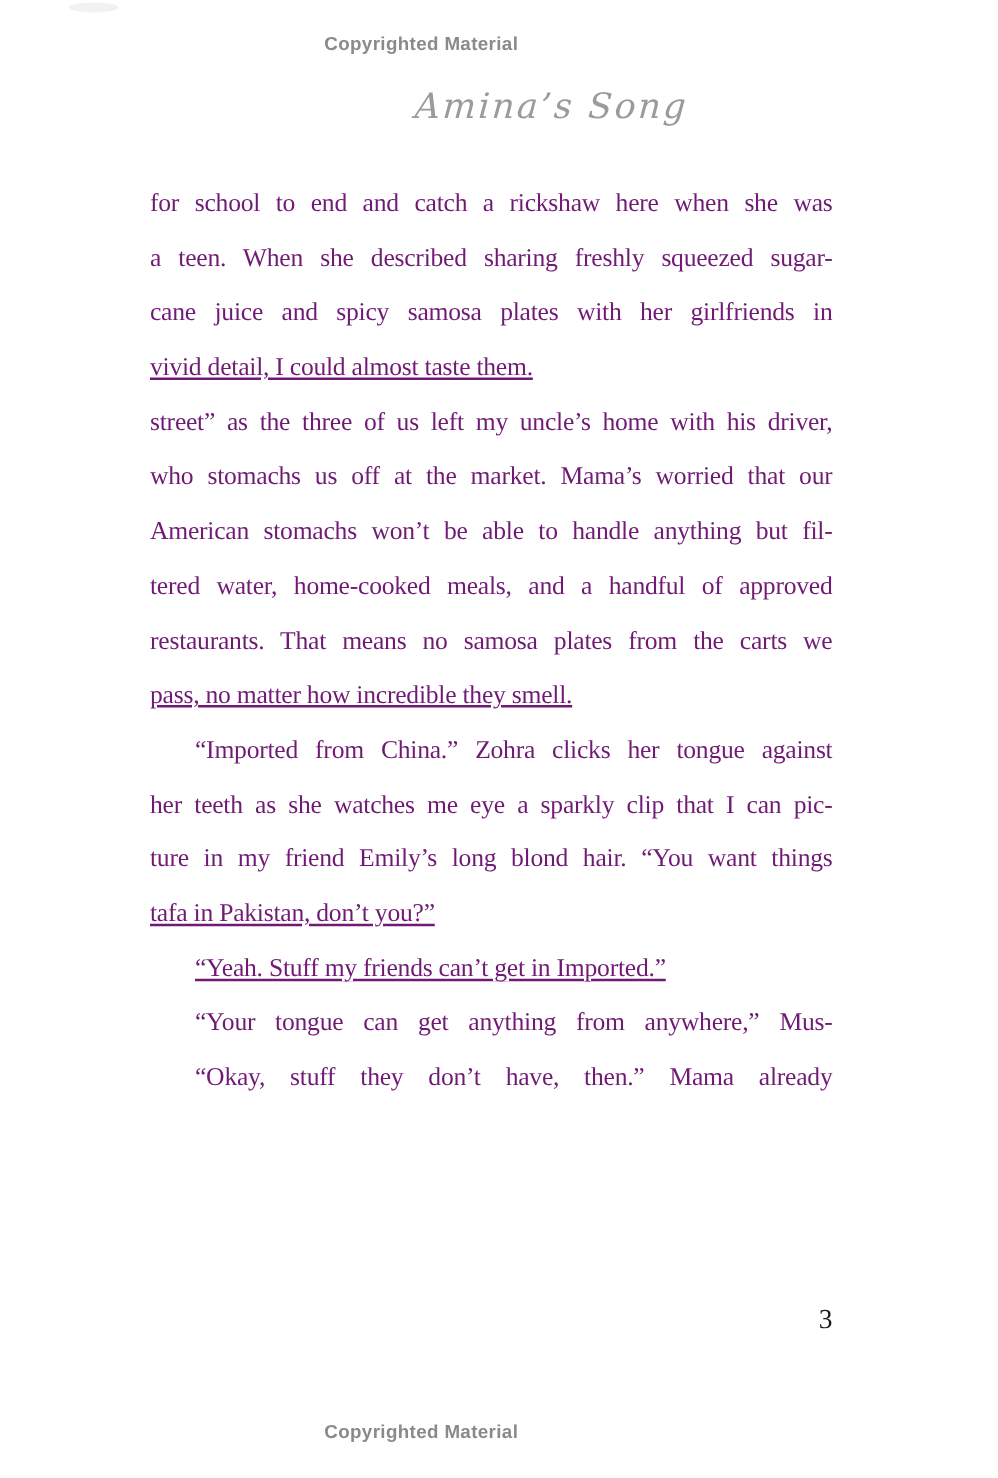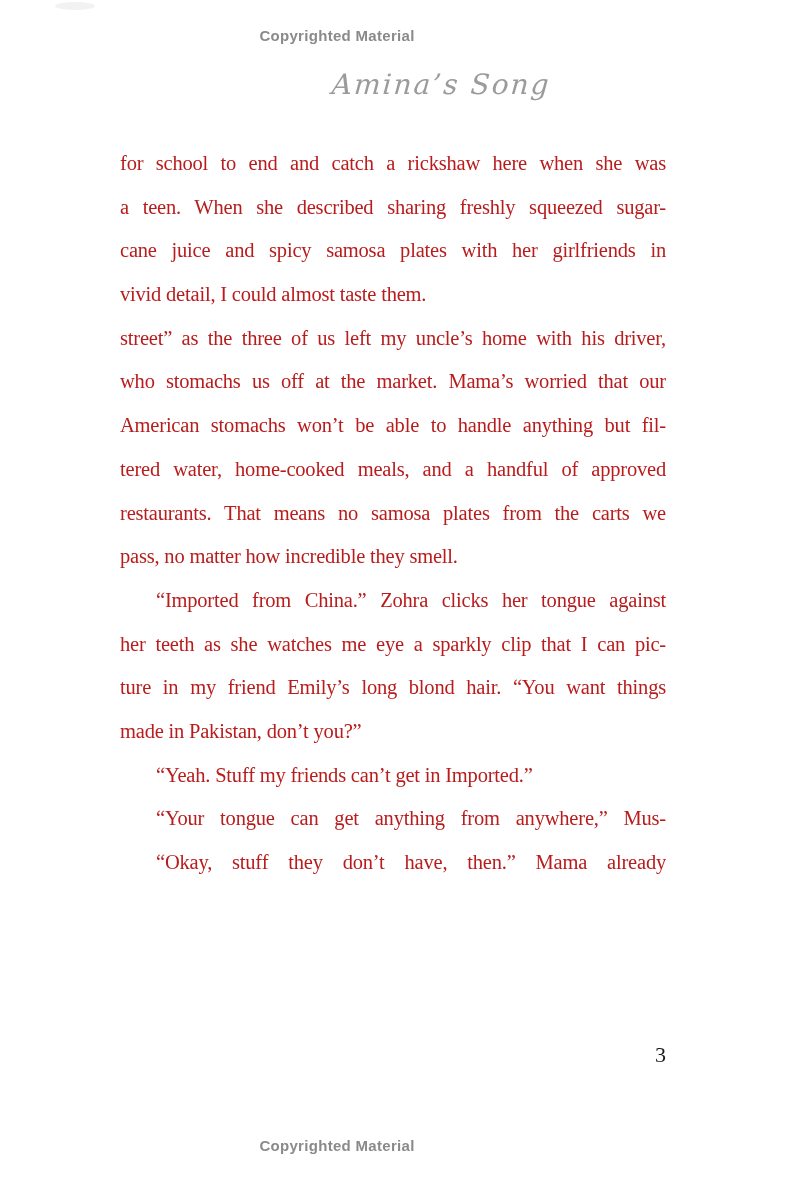--- a/index.html
+++ b/index.html
@@ -43,30 +43,30 @@
     transform: skewX(-4deg);
   }
   .text-block {
     position: absolute;
     left: 120px;
     top: 142px;
     width: 546px;
     font-size: 20.5px;
     line-height: 43.7px;
     letter-spacing: -0.2px;
-    color: #b91c1c;
+    color: #701a75;
   }
   .line {
     text-align: justify;
     text-align-last: justify;
     height: 43.7px;
     overflow: hidden;
     white-space: normal;
   }
-  .line.last { text-align-last: left; }
+  .line.last { text-align-last: left; text-decoration: underline; }
   .line.indent { text-indent: 36px; }
   .page-number {
     position: absolute;
     left: 120px;
     top: 1042px;
     width: 546px;
     text-align: right;
     font-size: 22px;
     color: #1c1c1c;
   }
@@ -96,21 +96,21 @@
       <div class="line last">vivid detail, I could almost taste them.</div>
       <div class="line">street” as the three of us left my uncle’s home with his driver,</div>
       <div class="line">who stomachs us off at the market. Mama’s worried that our</div>
       <div class="line">American stomachs won’t be able to handle anything but fil-</div>
       <div class="line">tered water, home-cooked meals, and a handful of approved</div>
       <div class="line">restaurants. That means no samosa plates from the carts we</div>
       <div class="line last">pass, no matter how incredible they smell.</div>
       <div class="line indent">“Imported from China.” Zohra clicks her tongue against</div>
       <div class="line">her teeth as she watches me eye a sparkly clip that I can pic-</div>
       <div class="line">ture in my friend Emily’s long blond hair. “You want things</div>
-      <div class="line last">made in Pakistan, don’t you?”</div>
+      <div class="line last">tafa in Pakistan, don’t you?”</div>
       <div class="line indent last">“Yeah. Stuff my friends can’t get in Imported.”</div>
       <div class="line indent">“Your tongue can get anything from anywhere,” Mus-</div>
       <div class="line indent">“Okay, stuff they don’t have, then.” Mama already</div>
     </div>
 
   <div class="page-number">3</div>
 
   <div class="notice bottom">Copyrighted Material</div>
 
   <svg class="logo" viewBox="0 0 100 96" xmlns="http://www.w3.org/2000/svg">

